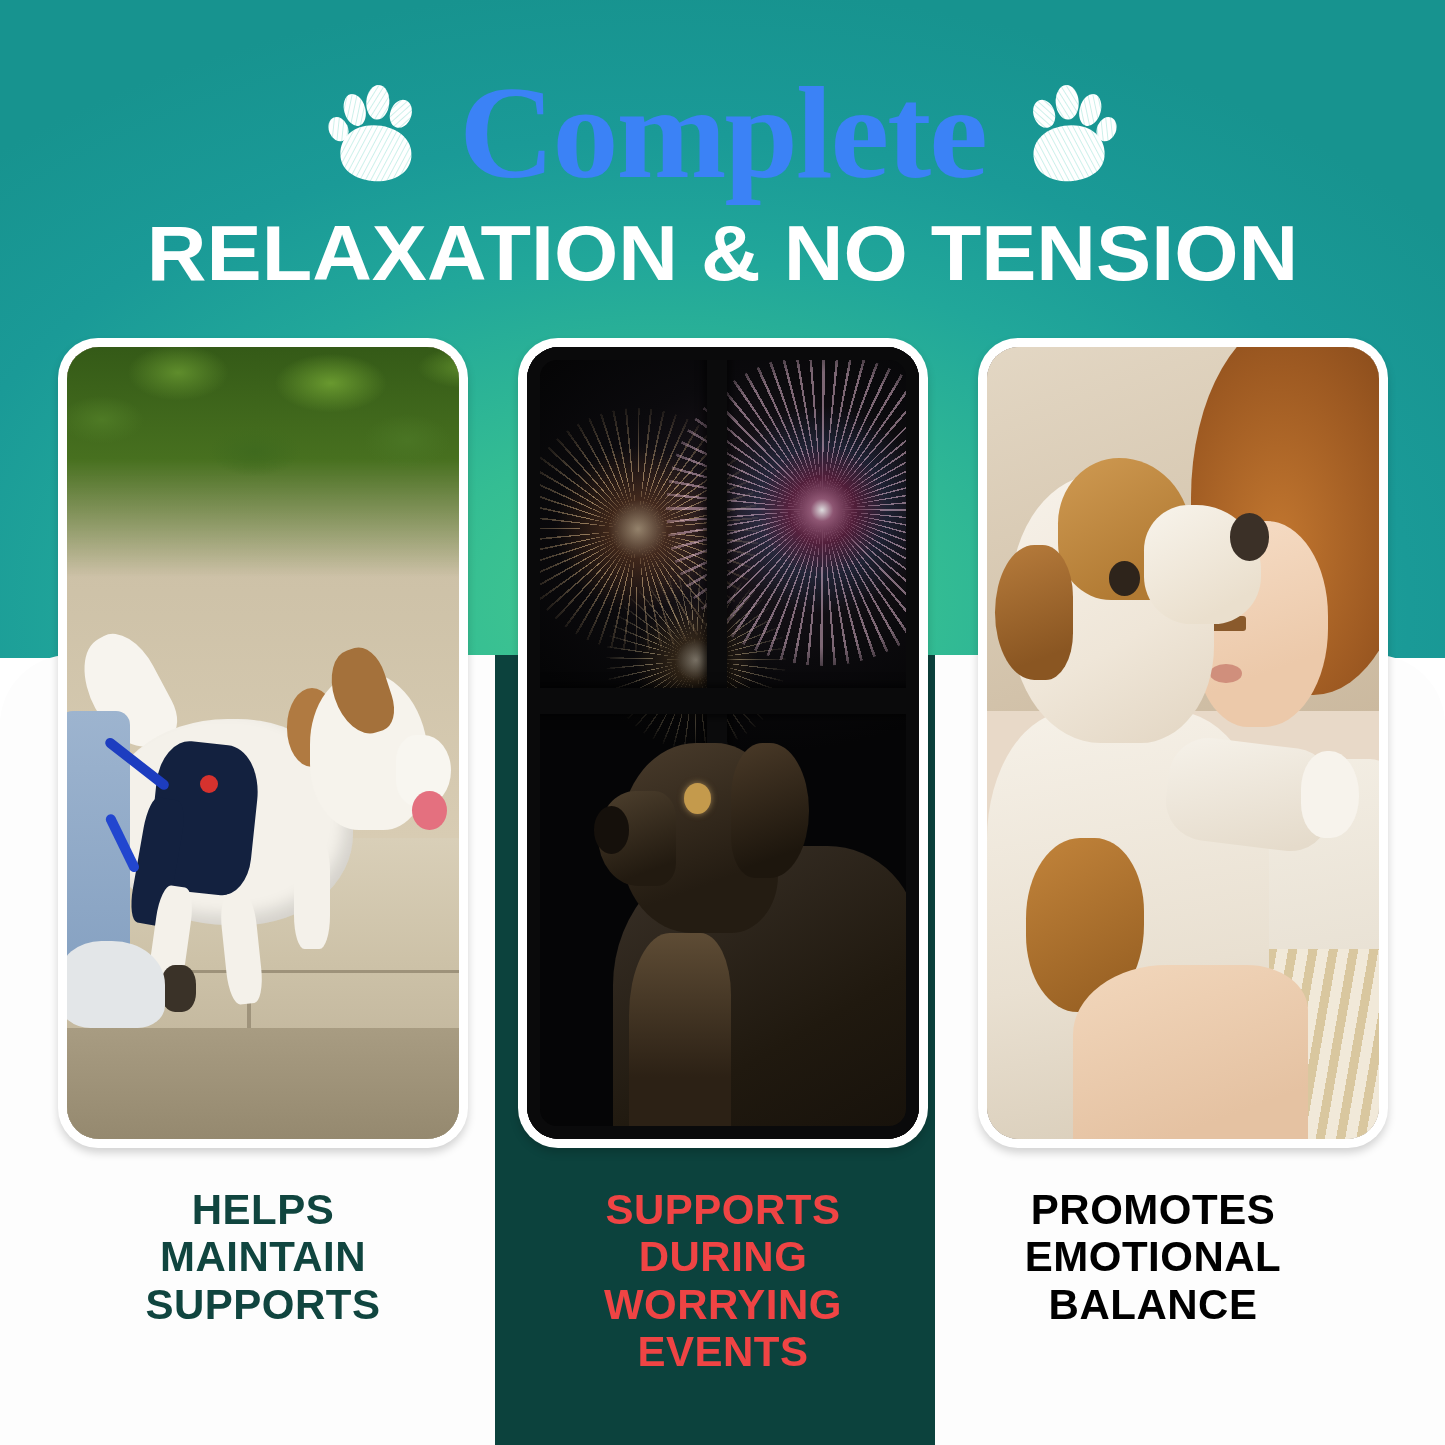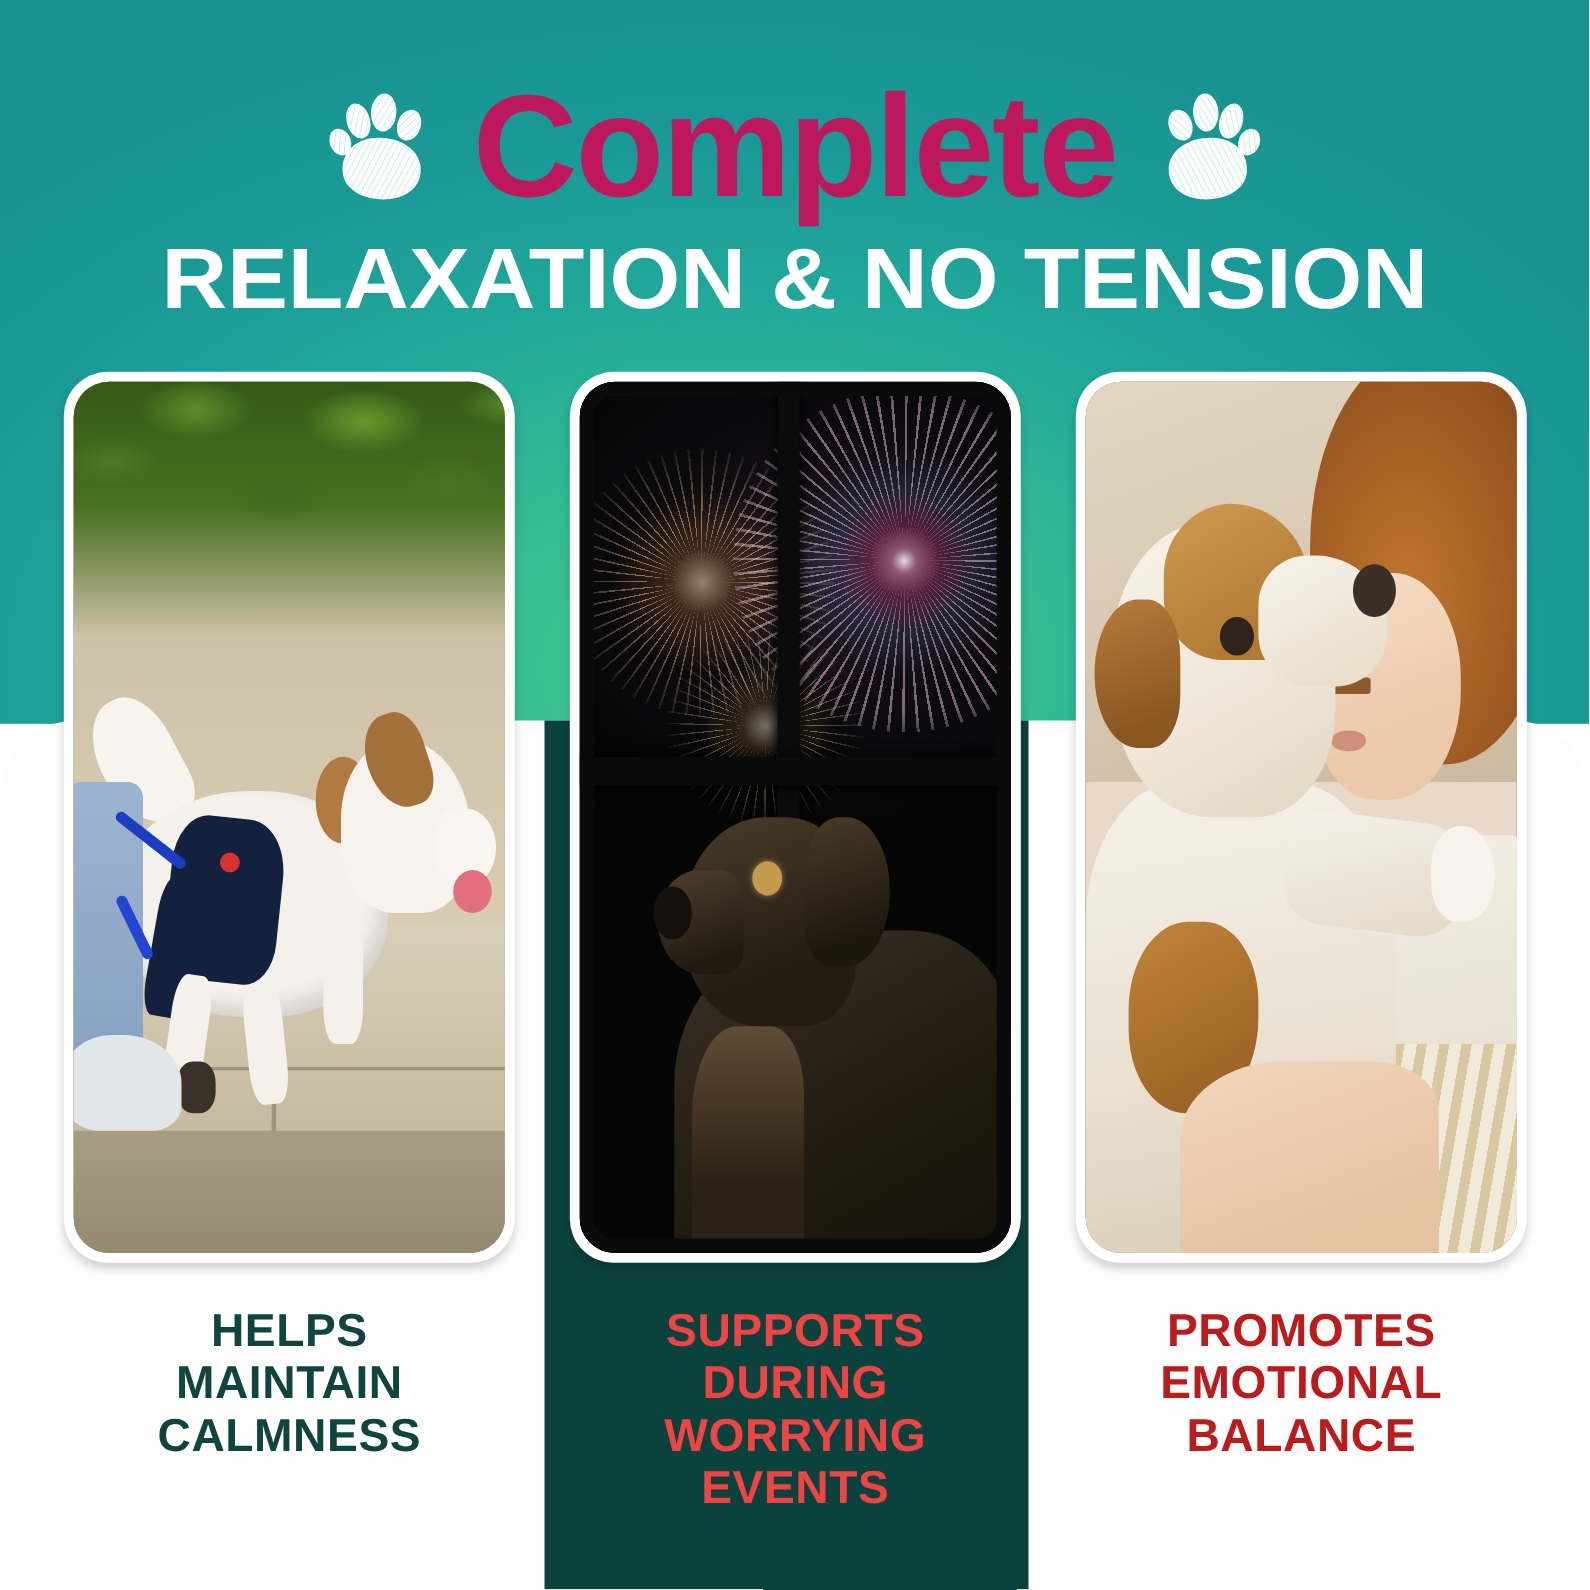--- a/index.html
+++ b/index.html
@@ -34,23 +34,23 @@
     position:absolute; left:495px; top:655px; width:440px; height:790px;
     background:#0c423d;
   }
 
   
   .title-row{
     position:absolute; left:0; top:58px; width:1445px; height:150px;
     display:flex; align-items:center; justify-content:center; gap:38px;
   }
   .title-main{
-    font-family:Liberation Sans, sans-serif;
+    font-family:Liberation Serif, serif;
     font-size:132px; font-weight:700; letter-spacing:-2px;
-    color:#be185d; line-height:1; white-space:nowrap;
+    color:#3b82f6; line-height:1; white-space:nowrap;
   }
   .paw{ width:96px; height:104px; flex:0 0 auto; }
   .paw.right{ transform:scaleX(-1); }
 
   .subtitle{
     position:absolute; left:0; top:214px; width:1445px; text-align:center;
     font-family:"Liberation Sans", sans-serif;
     font-size:78px; font-weight:700; letter-spacing:0px;
     color:#ffffff; line-height:1; white-space:nowrap;
     transform:scaleX(1.06); transform-origin:center;
@@ -73,21 +73,21 @@
 
   
   .caption{
     position:absolute; top:1186px; width:410px; text-align:center;
     font-family:"Liberation Sans", sans-serif;
     font-weight:700; font-size:42px; line-height:1.13;
     letter-spacing:.5px; white-space:pre-line;
   }
   .cap-1{ left:58px;  color:#10453f; }
   .cap-2{ left:518px; color:#ef4444; }
-  .cap-3{ left:978px; color:#b91c1c; }
+  .cap-3{ left:948px; color:#000000; }
 
   
   .sc1{ position:absolute; inset:0; background:#cfc4ab; }
   .sc1 .wall{ position:absolute; left:0; top:0; width:100%; height:62%;
      background:linear-gradient(180deg,#b9ac91 0%,#cdc1a7 45%,#d8ccb3 100%); }
   .sc1 .hedge{ position:absolute; left:-4%; top:-4%; width:108%; height:33%;
      background:
        radial-gradient(ellipse 60px 34px at 12% 40%, #4e7a25 0%, transparent 70%),
        radial-gradient(ellipse 72px 40px at 30% 22%, #5f8d2c 0%, transparent 70%),
        radial-gradient(ellipse 66px 36px at 48% 52%, #3f6a1e 0%, transparent 70%),
@@ -365,21 +365,21 @@
           <div class="dog-nose3"></div>
           <div class="dog-eye3"></div>
           <div class="arm"></div>
         </div>
       </div>
     </div>
   </div>
 
   <div class="caption cap-1">HELPS
 MAINTAIN
-CALMNESS</div>
+SUPPORTS</div>
   <div class="caption cap-2">SUPPORTS
 DURING
 WORRYING
 EVENTS</div>
   <div class="caption cap-3">PROMOTES
 EMOTIONAL
 BALANCE</div>
 
 </div>
 

